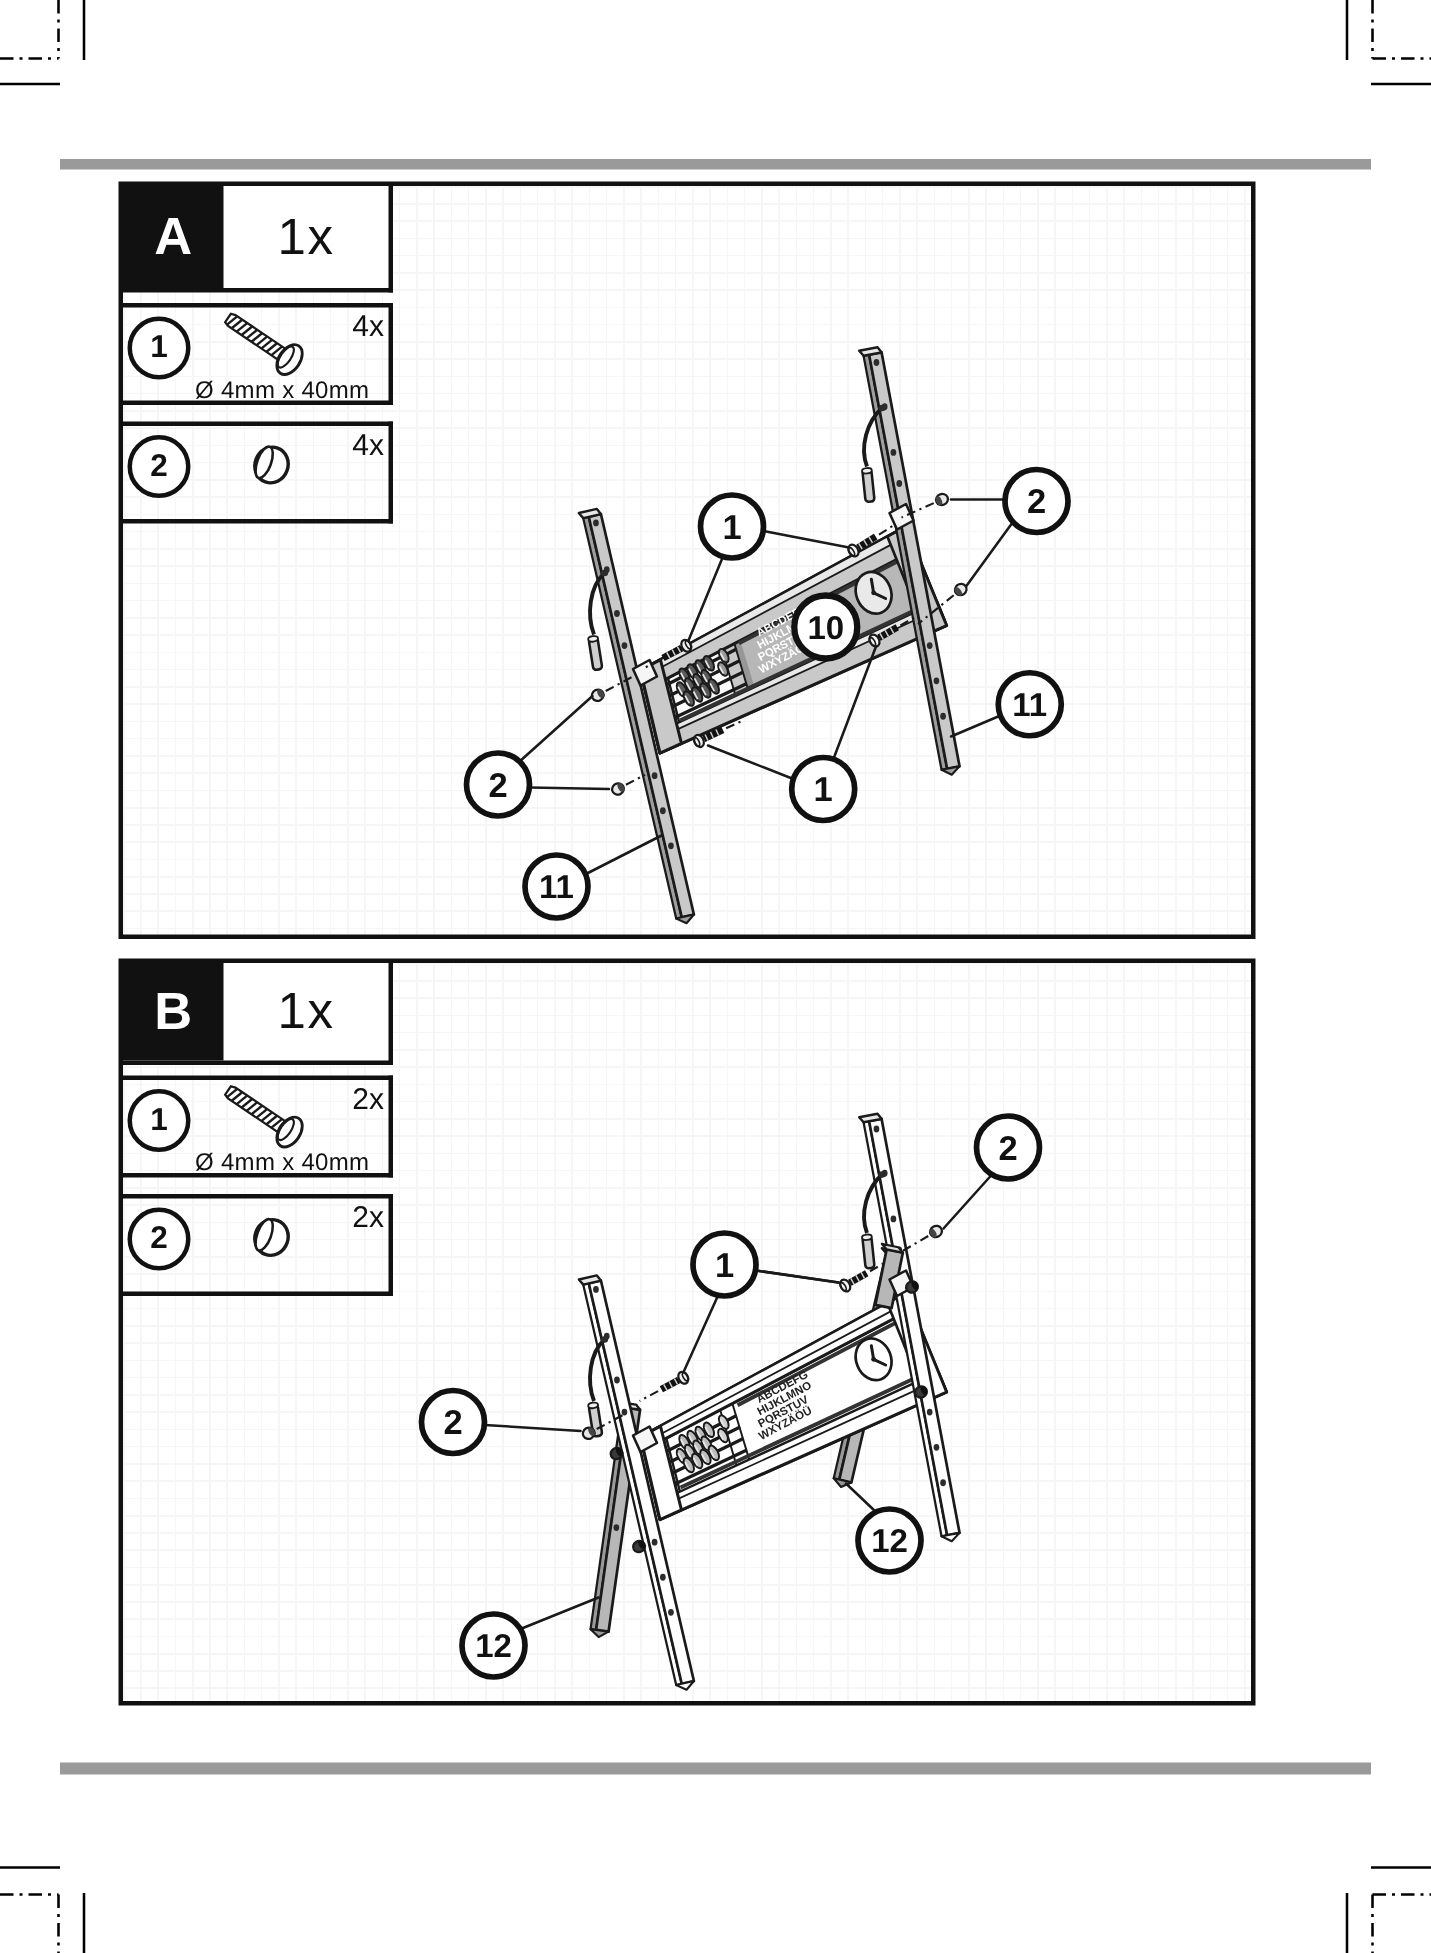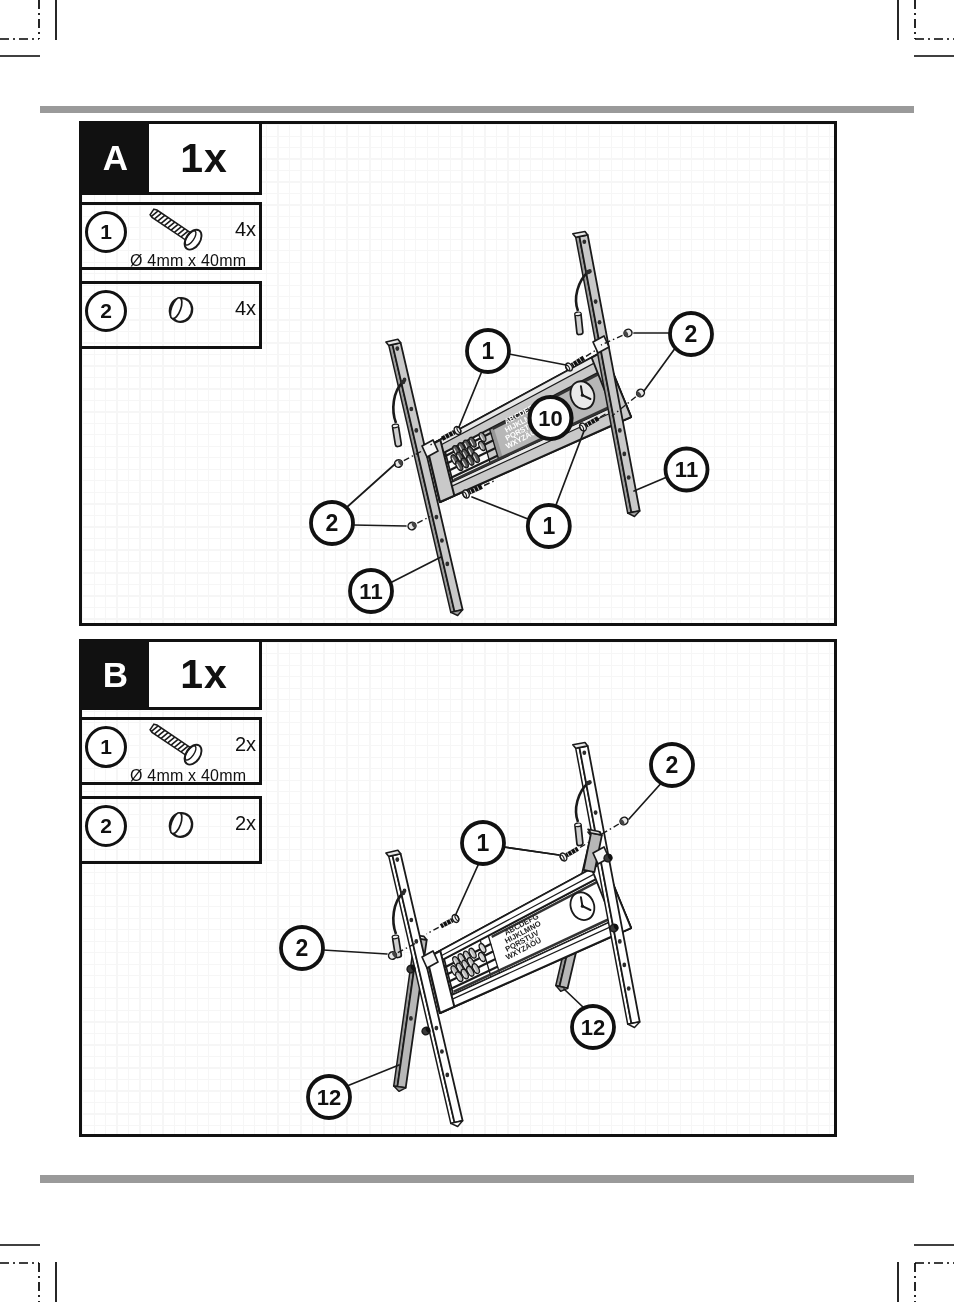--- a/index.html
+++ b/index.html
@@ -1,23 +1,23 @@
 <!DOCTYPE html>
 <html><head><meta charset="utf-8"><style>
 html,body{margin:0;padding:0;background:#fff;width:954px;height:1302px;overflow:hidden}
 body{font-family:"Liberation Sans",sans-serif;position:relative}
 .panel{position:absolute;left:79px;width:758px;border:3px solid #111;box-sizing:border-box;
  background-image:repeating-linear-gradient(#f6f6f6 0 1px,transparent 1px 11.5px),repeating-linear-gradient(90deg,#f6f6f6 0 1px,transparent 1px 11.5px);background-color:#fff}
 .hdr{position:absolute;left:0;top:0;width:180px;display:flex;border-right:3px solid #111;border-bottom:3px solid #111;box-sizing:border-box;background:#fff}
 .hblack{width:67px;background:#111;color:#fff;font-weight:bold;font-size:35px;display:flex;align-items:center;justify-content:center}
-.hqty{flex:1;display:flex;align-items:center;justify-content:center;font-weight:bold;font-size:41px;letter-spacing:1px;color:#111}
+.hqty{flex:1;display:flex;align-items:center;justify-content:center;font-weight:normal;font-size:34px;letter-spacing:1px;color:#111}
 .pbox{position:absolute;left:0;width:180px;height:68px;border:3px solid #111;border-left:none;box-sizing:border-box}
 .pcirc{position:absolute;left:3px;top:6px;width:36px;height:36px;border:3.4px solid #111;border-radius:50%;
  display:flex;align-items:center;justify-content:center;font-weight:bold;font-size:21px;color:#111;background:#fff}
-.qty{position:absolute;right:3px;top:13px;font-size:20px;color:#111}
+.qty{position:absolute;right:3px;top:2px;font-size:20px;color:#111}
 .dim{position:absolute;left:48px;bottom:-3px;font-size:16px;color:#111;letter-spacing:0.2px}
 .draw{position:absolute;left:0;top:0}
 .bar{position:absolute;left:40px;width:874px;background:#9a9a9a}
 svg text{font-family:"Liberation Sans",sans-serif}
 </style></head><body>
 <div class="bar" style="top:106px;height:7px"></div>
 <div class="bar" style="top:1175px;height:8px"></div>
 <svg width="954" height="1302" viewBox="0 0 954 1302" style="position:absolute;left:0;top:0;pointer-events:none">
  <g stroke="#000" stroke-width="1.7">
   <line x1="56" y1="0" x2="56" y2="40"></line>

